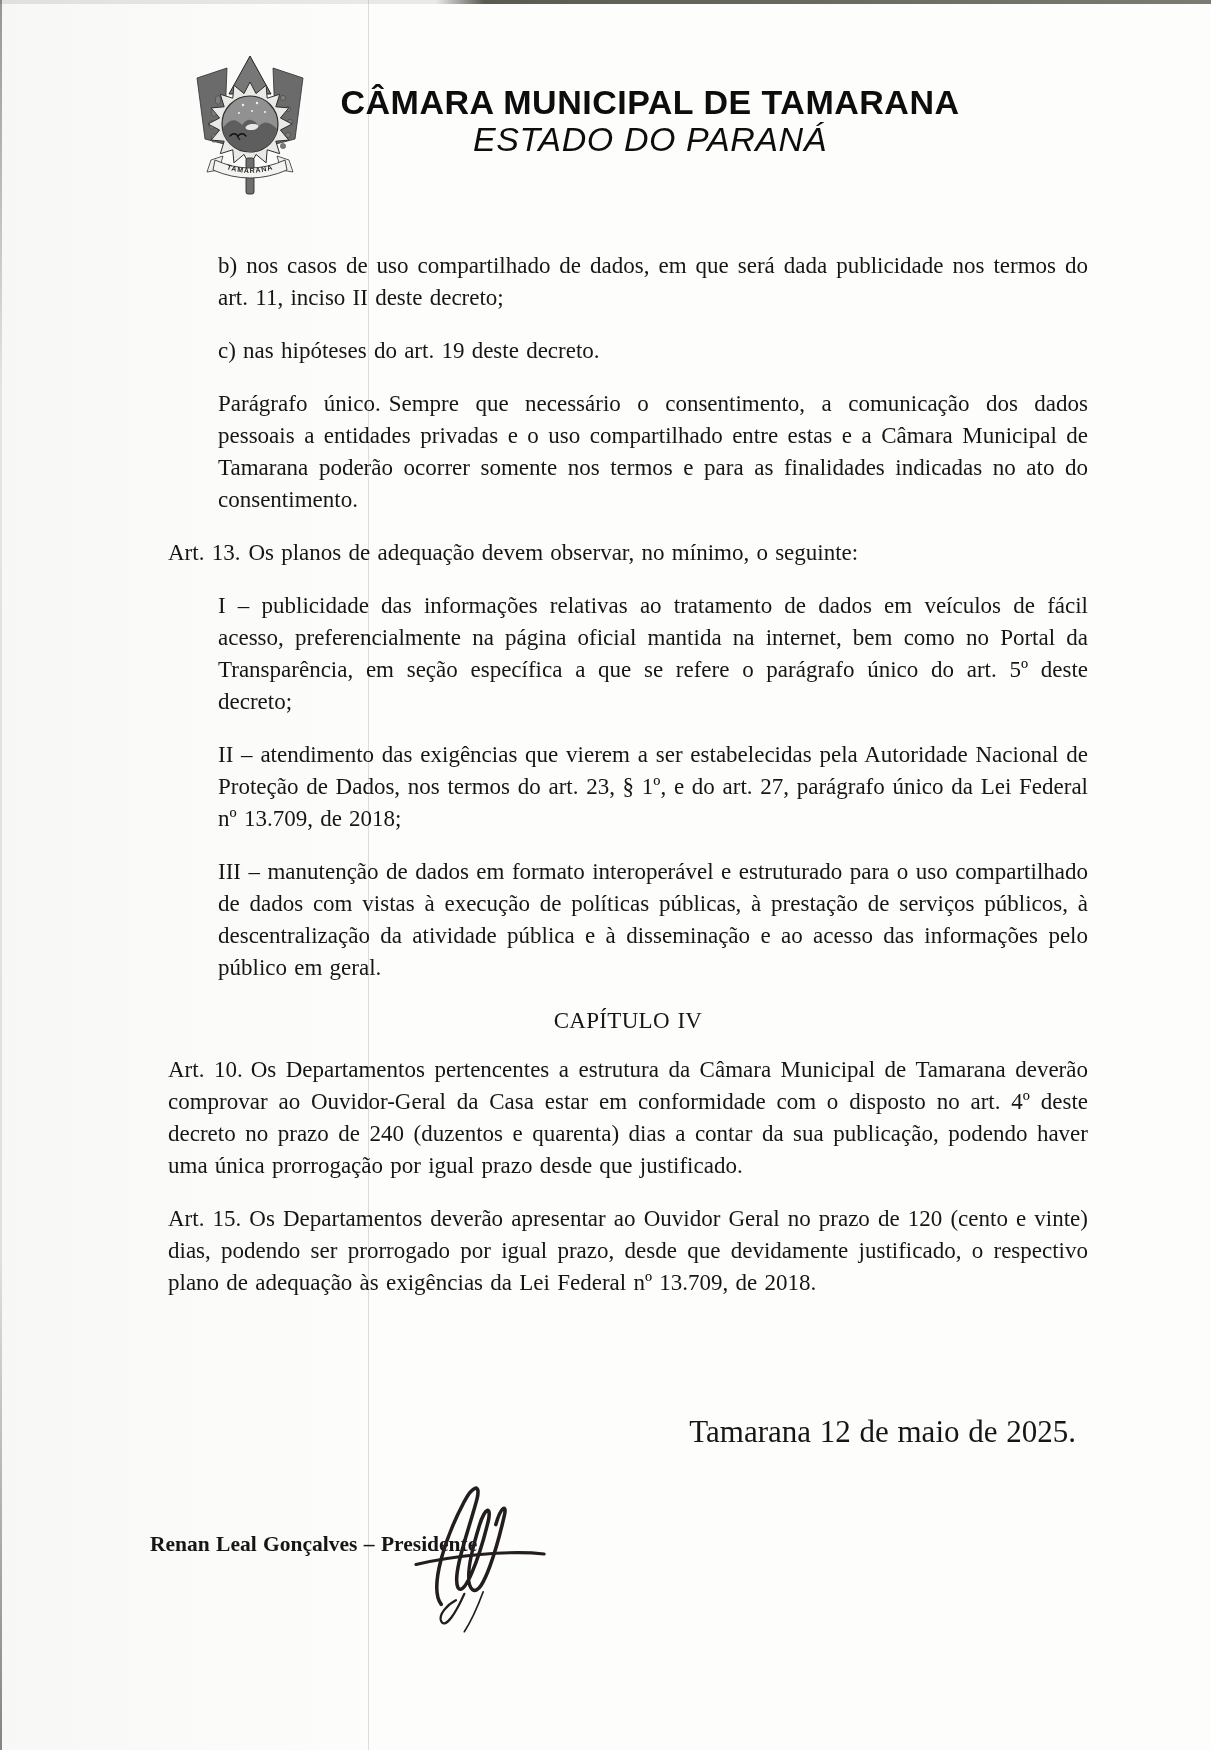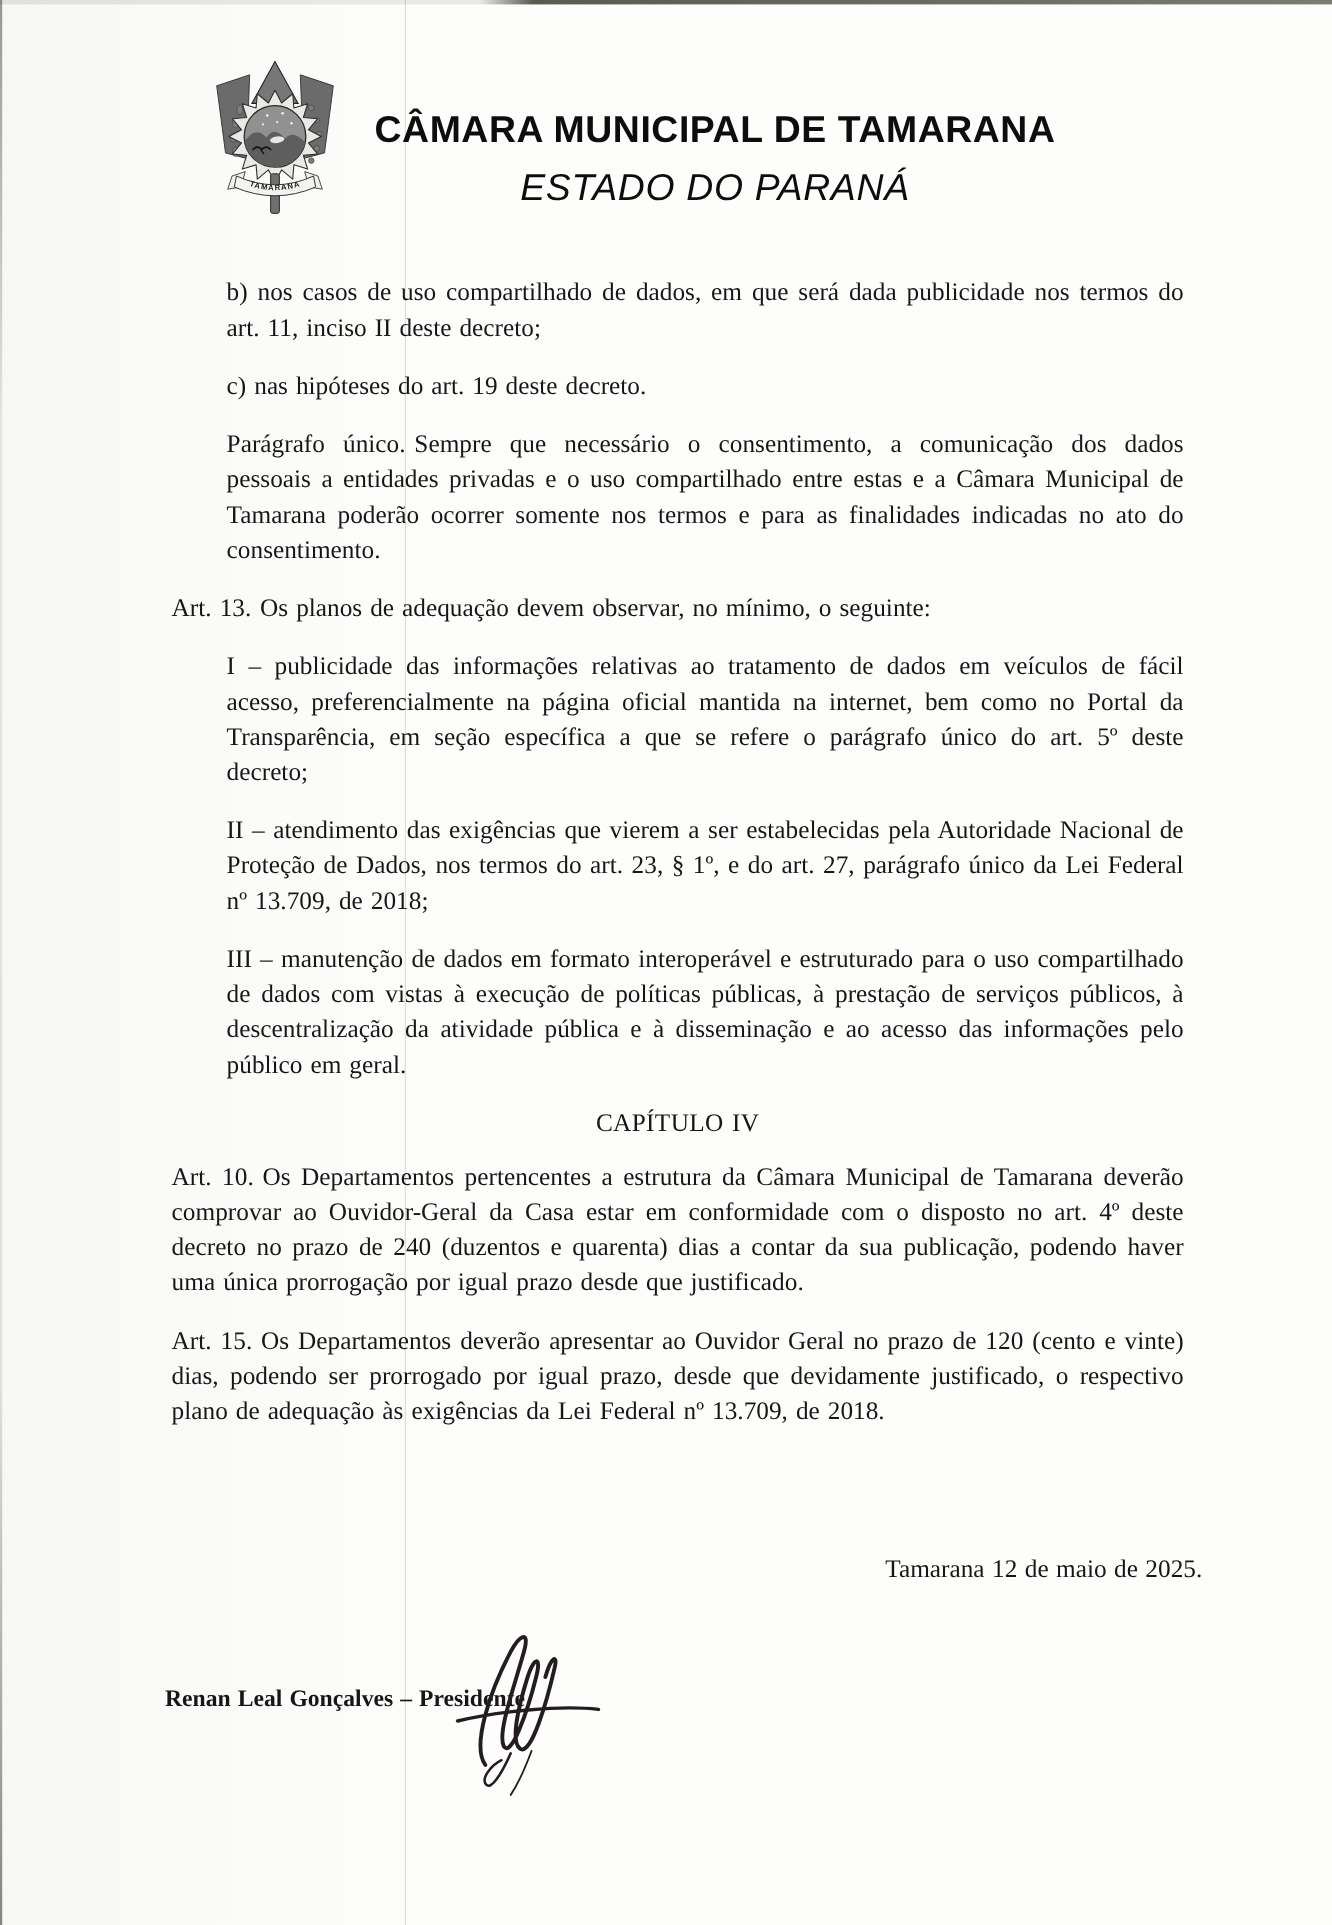--- a/index.html
+++ b/index.html
@@ -40,40 +40,40 @@
   }
   
   .logo{
     position:absolute;left:193px;top:52px;width:114px;height:148px;
   }
   .titles{
     position:absolute;left:320px;top:82px;width:660px;text-align:center;
     font-family:"Liberation Sans", sans-serif;color:#0d0d0d;
   }
   .org-name{
-    margin:16px;font-size:34px;font-weight:bold;letter-spacing:0.5px;line-height:40px;
+    margin:0;font-size:34px;font-weight:bold;letter-spacing:0.5px;line-height:40px;
   }
   .state-line{
     margin:0;font-size:34px;font-weight:normal;font-style:italic;letter-spacing:0.6px;line-height:34px;
   }
   
   .doc-body{
-    position:absolute;left:156px;top:250px;width:920px;
+    position:absolute;left:168px;top:250px;width:920px;
     font-size:23px;line-height:32px;text-align:justify;word-spacing:1.5px;
   }
   .doc-body p{margin:0 0 21px 0;}
   .indent{margin-left:50px !important;}
   .lead{font-weight:normal;margin-right:8px;}
   .center-head{
     text-align:center;font-weight:normal;margin-bottom:17px !important;letter-spacing:0.3px;
   }
   
   .date-line{
-    position:absolute;left:173px;top:1414px;width:920px;
-    font-size:23px;text-align:right;word-spacing:1px;
+    position:absolute;left:156px;top:1414px;width:920px;
+    font-size:31px;text-align:right;word-spacing:1px;
   }
   .signer-line{
     position:absolute;left:150px;top:1532px;
     font-size:21.5px;font-weight:bold;word-spacing:1px;
   }
   .signature{
     position:absolute;left:408px;top:1470px;width:142px;height:168px;
   }
 </style>
 </head>

